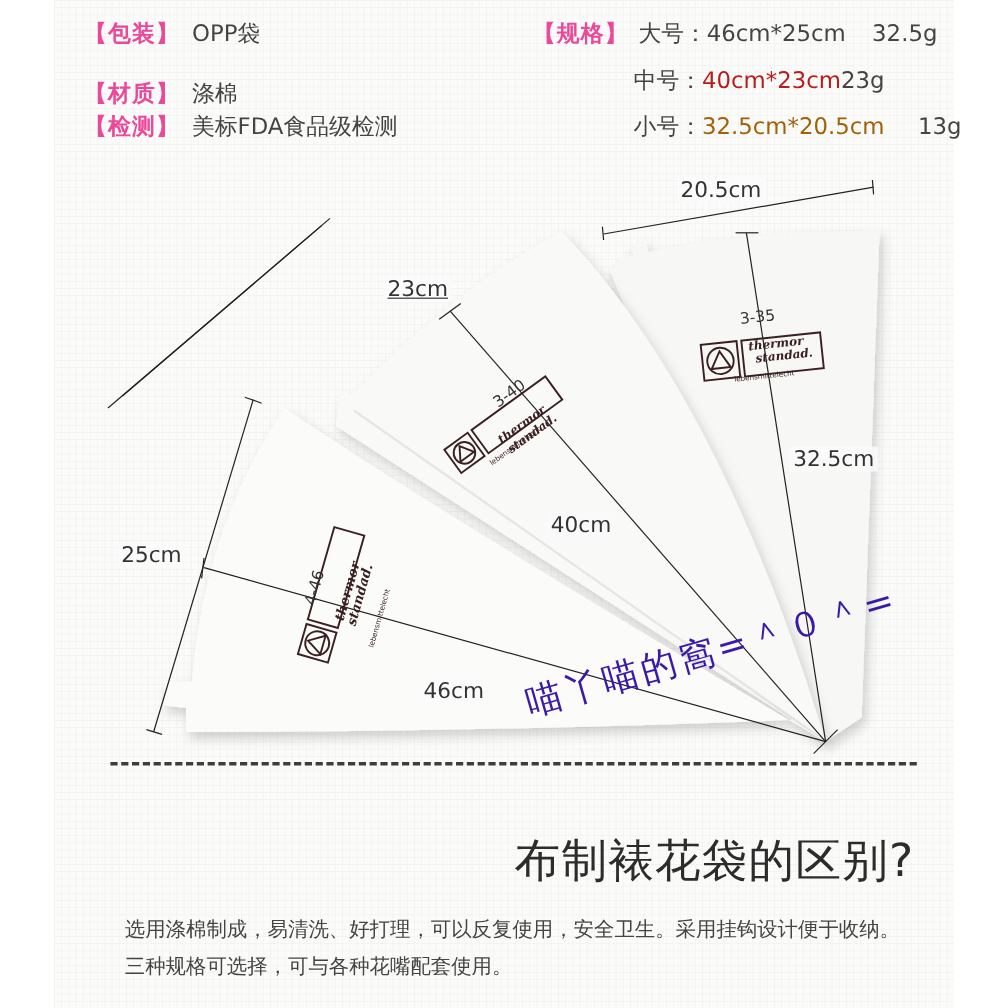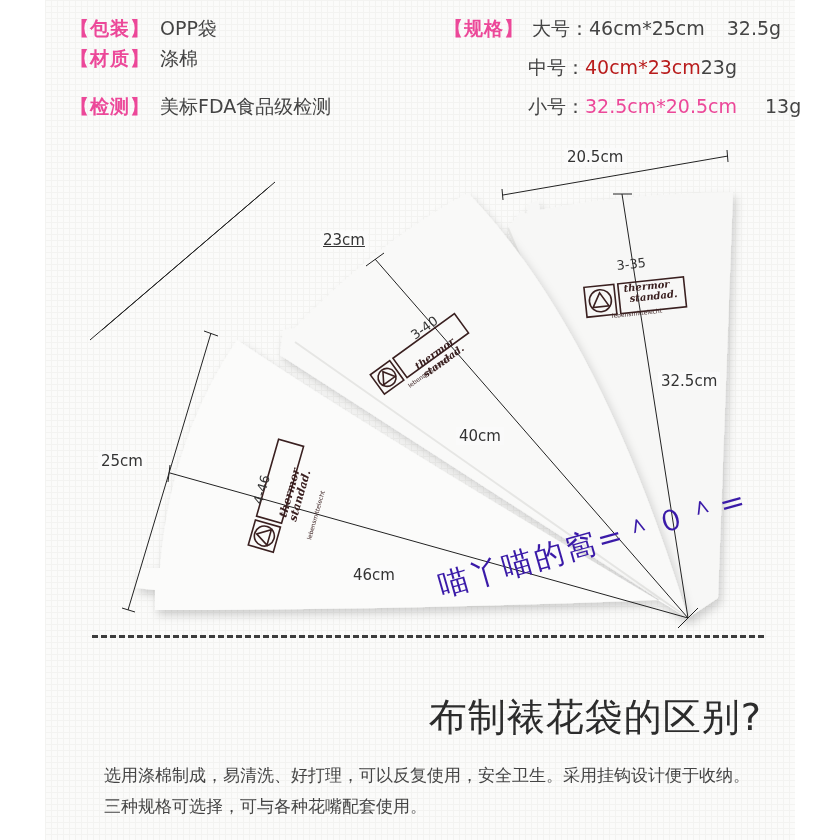--- a/index.html
+++ b/index.html
@@ -14,21 +14,21 @@
     background-color:#fbfbfa;
     background-image:
       linear-gradient(#f3f3f1 1px, transparent 1px),
       linear-gradient(90deg, #f3f3f1 1px, transparent 1px);
     background-size:6px 6px;
   }
   .spec-row { position:absolute; font-size:19px; line-height:24px; color:#333; white-space:nowrap; }
   .spec-label { font-weight:bold; color:#ec4899; letter-spacing:1px; }
   .spec-value { margin-left:10px; color:#444; }
   .dim-label {
-    position:absolute; font-size:15px; color:#333; background:rgba(250,250,250,0.85);
+    position:absolute; font-size:18px; color:#333; background:rgba(250,250,250,0.85);
     padding:0 3px; white-space:nowrap;
   }
   .watermark {
     position:absolute; left:445px; top:480px; font-size:30px; color:#3a1aa8;
     font-family:"DejaVu Serif", "Liberation Serif", serif;
     transform:rotate(-16deg); transform-origin:left bottom; white-space:nowrap;
     letter-spacing:3px;
   }
   .divider {
     position:absolute; left:92px; top:635px; width:672px; height:0;
@@ -45,35 +45,35 @@
   svg.art { position:absolute; left:0; top:0; }
 </style>
 </head>
 <body>
 
 <div class="panel"></div>
 
 <div class="spec-row" style="left:70px; top:16px;">
   <span class="spec-label">【包装】</span><span class="spec-value">OPP袋</span>
 </div>
-<div class="spec-row" style="left:70px; top:46px;text-align:center;">
+<div class="spec-row" style="left:70px; top:66px;text-align:center;">
   <span class="spec-label">【材质】</span><span class="spec-value">涤棉</span>
 </div>
 <div class="spec-row" style="left:70px; top:94px;">
   <span class="spec-label">【检测】</span><span class="spec-value">美标FDA食品级检测</span>
 </div>
 
 <div class="spec-row" style="left:444px; top:16px;">
   <span class="spec-label">【规格】</span><span class="spec-value" style="margin-left:8px">大号：</span><span style="color:#444">46cm*25cm</span><span style="margin-left:22px;color:#444">32.5g</span>
 </div>
 <div class="spec-row" style="left:528px; top:55px;">
   <span style="color:#444">中号：</span><span style="color:#b91c1c">40cm*23cm</span><span style="color:#444">23g</span>
 </div>
 <div class="spec-row" style="left:528px; top:94px;">
-  <span style="color:#444">小号：</span><span style="color:#ec4899">32.5cm*20.5cm</span><span style="margin-left:28px;color:#444">13g</span>
+  <span style="color:#444">小号：</span><span style="color:#a16207">32.5cm*20.5cm</span><span style="margin-left:28px;color:#444">13g</span>
 </div>
 
 <svg class="art" width="840" height="840" viewBox="0 0 840 840">
   <defs>
     <filter id="sh" x="-10%" y="-10%" width="130%" height="130%">
       <feDropShadow dx="3" dy="5" stdDeviation="5" flood-color="#000" flood-opacity="0.18"></feDropShadow>
     </filter>
   </defs>
 
   <g filter="url(#sh)">

